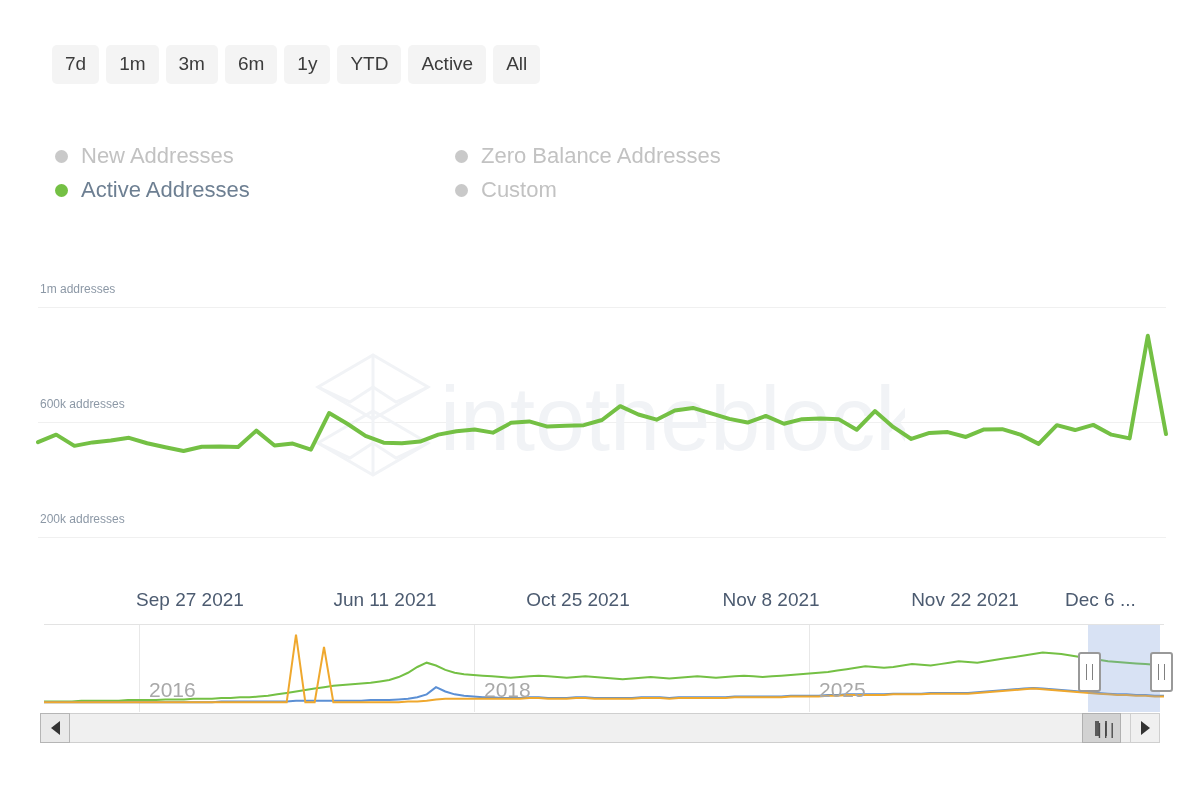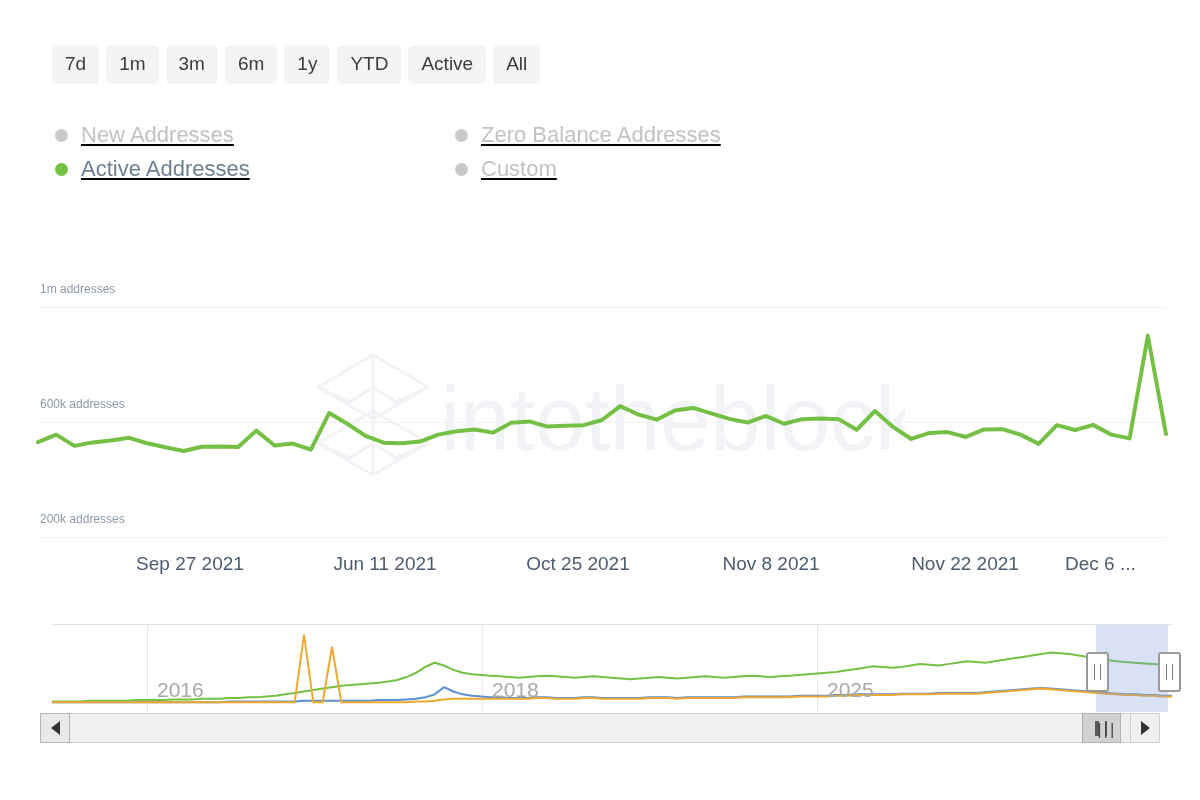--- a/index.html
+++ b/index.html
@@ -34,26 +34,25 @@
     line-height: 1;
     padding: 9px 13px 11px 13px;
     cursor: pointer;
     white-space: nowrap;
   }
 
   
   .legend {
     position: absolute;
     left: 55px;
-    top: 118px;
+    top: 139px;
     display: grid;
     grid-template-columns: 400px auto;
     grid-auto-rows: 34px;
     align-items: center;
-    text-decoration: underline;
   }
   .legend-item {
     display: flex;
     align-items: center;
     gap: 13px;
     cursor: pointer;
     user-select: none;
   }
   .legend-dot {
     width: 13px;
@@ -122,27 +121,28 @@
     top: 553px;
     width: 1128px;
     height: 32px;
   }
   .xtick {
     position: absolute;
     font-size: 19px;
     color: #4c5b70;
     white-space: nowrap;
     transform: translateX(-50%);
+    margin-top: 36px;
   }
   .xtick.last { transform: none; }
 
   
   .navigator {
     position: absolute;
-    left: 52px;
+    left: 44px;
     top: 624px;
     width: 1120px;
     height: 88px;
   }
   .nav-top-line {
     position: absolute;
     left: 0; top: 0;
     width: 1120px; height: 1px;
     background: #e3e3e3;
   }

